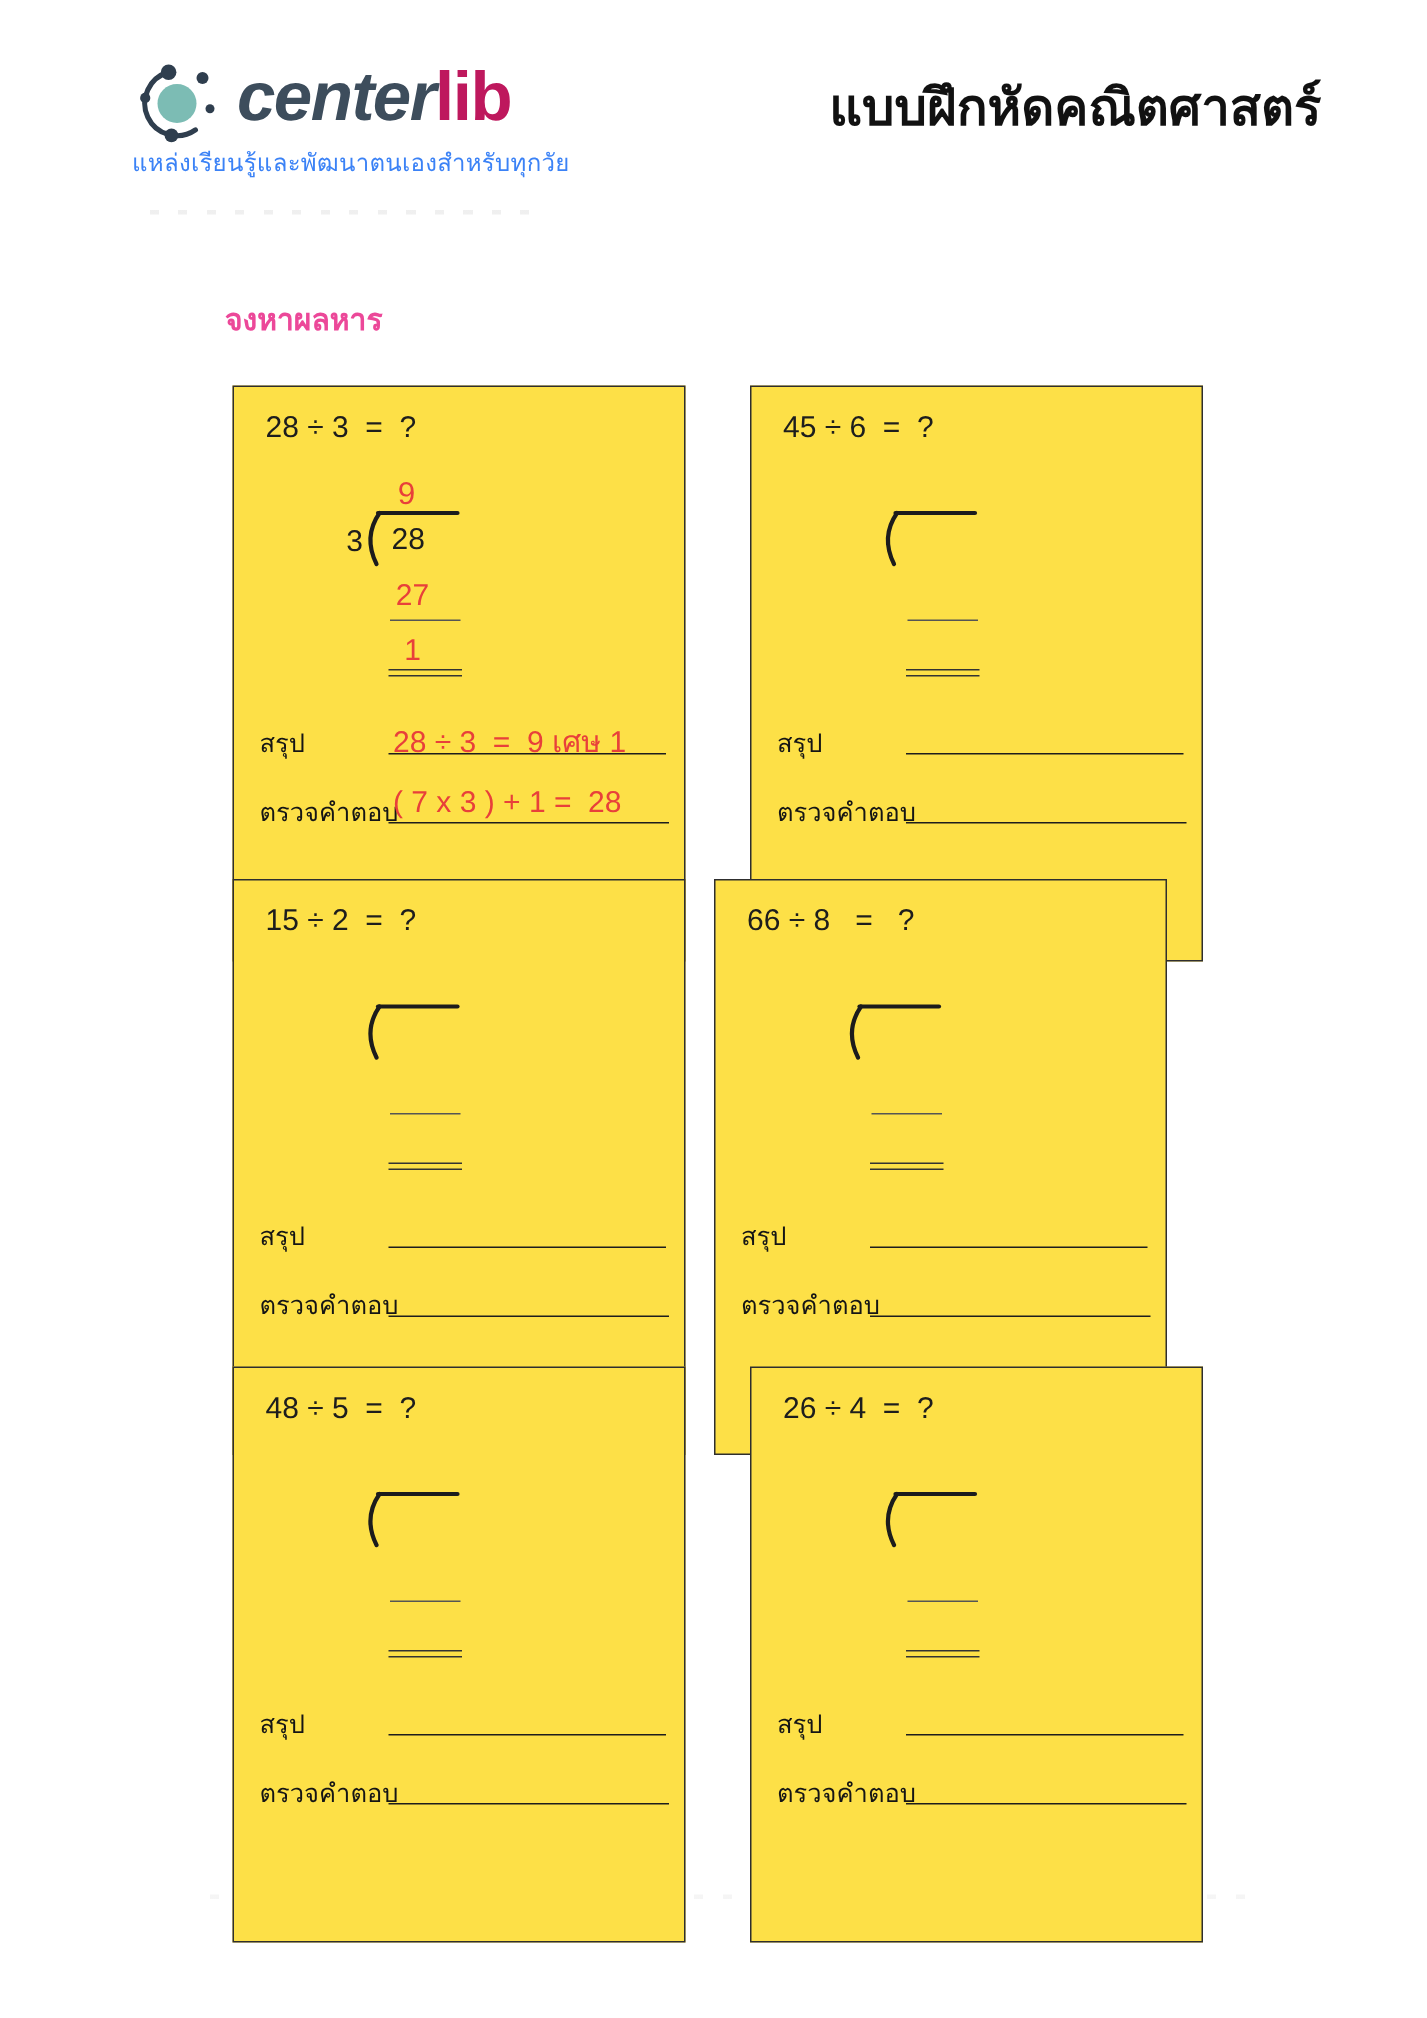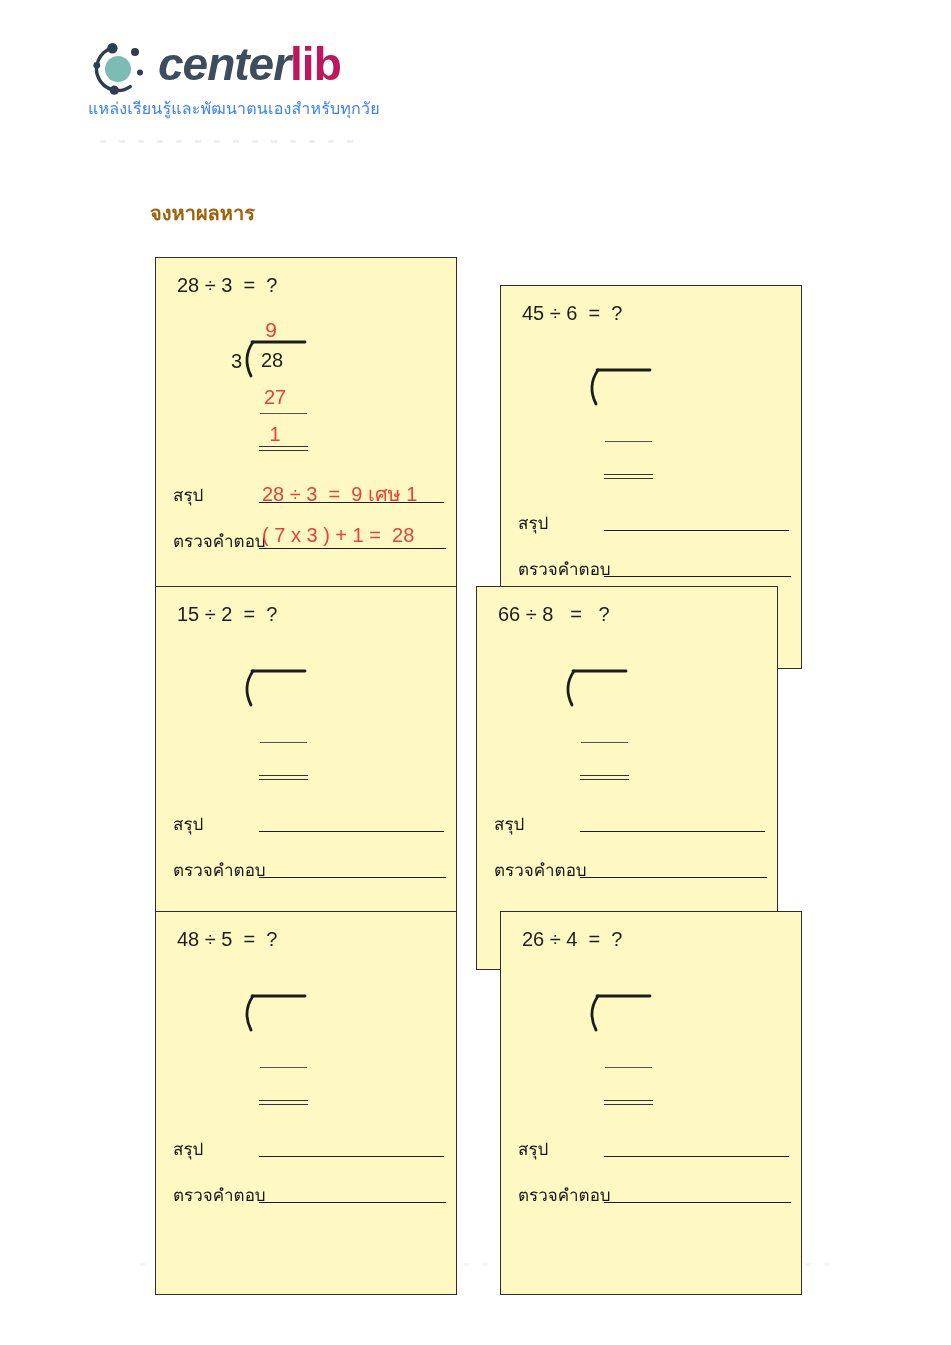--- a/index.html
+++ b/index.html
@@ -16,26 +16,26 @@
 
   .title-block { position:absolute; right:70px; top:52px; text-align:right; }
   .sheet-title { font-size:34px; font-weight:700; color:#111; line-height:1.2; }
   .sheet-subtitle { font-size:21px; font-weight:700; color:#111; margin-top:4px; }
 
   .faded-strip { position:absolute; height:3px; opacity:.55;
     background:repeating-linear-gradient(90deg,#e3e3e3 0 6px,transparent 6px 19px); }
   .faded-top { left:100px; top:140px; width:255px; }
   .faded-bottom { left:140px; top:1263px; width:700px; opacity:.35; }
 
-  .instruction { position:absolute; left:150px; top:197px; font-size:20px; font-weight:600; color:#a16207; }
+  .instruction { position:absolute; left:150px; top:197px; font-size:20px; font-weight:600; color:#ec4899; }
 
   
-  .box { position:absolute; width:302px; height:384px; border:1.5px solid #2e2e2e; background:#fef9c3; }
+  .box { position:absolute; width:302px; height:384px; border:1.5px solid #2e2e2e; background:#fde047; }
   .pos-1 { left:155px; top:257px; }
-  .pos-2 { left:500px; top:257px;margin-top:28px; }
+  .pos-2 { left:500px; top:257px; }
   .pos-3 { left:155px; top:586px; }
   .pos-4 { left:476px; top:586px; }
   .pos-5 { left:155px; top:911px; }
   .pos-6 { left:500px; top:911px; }
 
   .box > div { position:absolute; }
   .eq { left:21px; top:16px; font-size:20px; white-space:pre; color:#1d1d1d; }
   .red { color:#e8403a; }
   .quot { left:96px; top:60px; width:38px; text-align:center; font-size:21px; }
   .divisor { left:58px; top:92px; width:28px; text-align:right; font-size:20px; }
@@ -66,20 +66,21 @@
     <circle cx="24.4" cy="9.2" r="5.2" fill="#2f3e4e"></circle>
     <circle cx="8.8" cy="26.3" r="3.4" fill="#2f3e4e"></circle>
     <circle cx="26.3" cy="51.2" r="4.6" fill="#2f3e4e"></circle>
     <circle cx="47" cy="13" r="4" fill="#2f3e4e"></circle>
     <circle cx="52" cy="33.5" r="3" fill="#2f3e4e"></circle>
   </svg>
   <div class="wordmark"><span class="brand-dark">center</span><span class="brand-teal">lib</span></div>
   <div class="tagline">แหล่งเรียนรู้และพัฒนาตนเองสำหรับทุกวัย</div>
 
   <div class="title-block">
+    <div class="sheet-title">แบบฝึกหัดคณิตศาสตร์</div>
   </div>
 
   <div class="faded-strip faded-top"></div>
   <div class="faded-strip faded-bottom"></div>
 
   <div class="instruction">จงหาผลหาร</div>
 
   <div class="box pos-1">
     <div class="eq">28 ÷ 3  =  ?</div>
     <div class="quot red">9</div>

